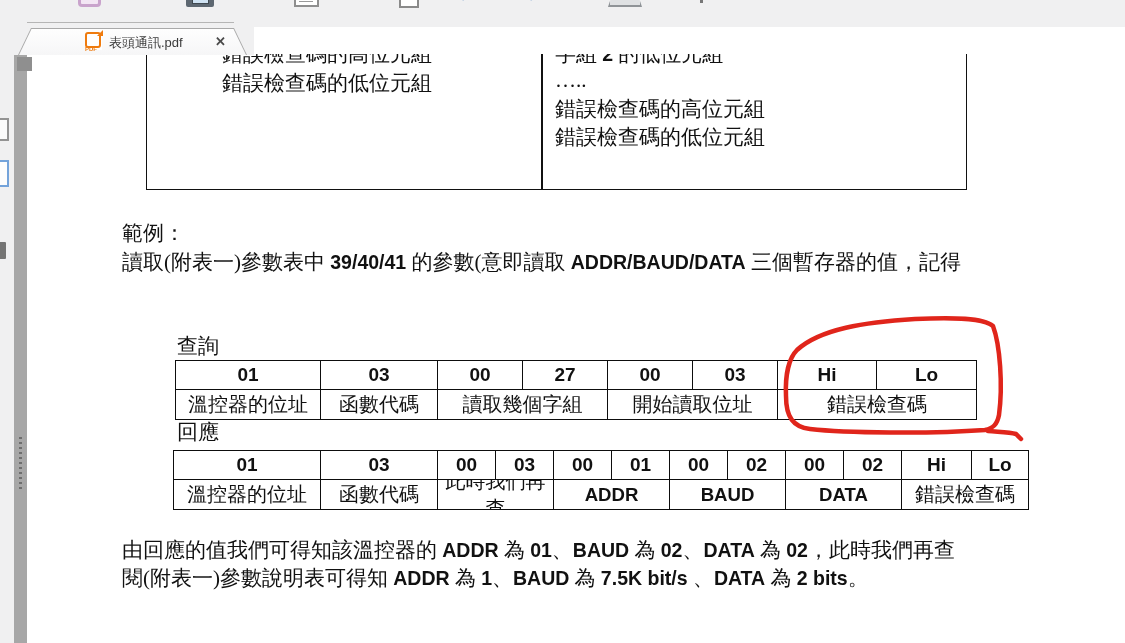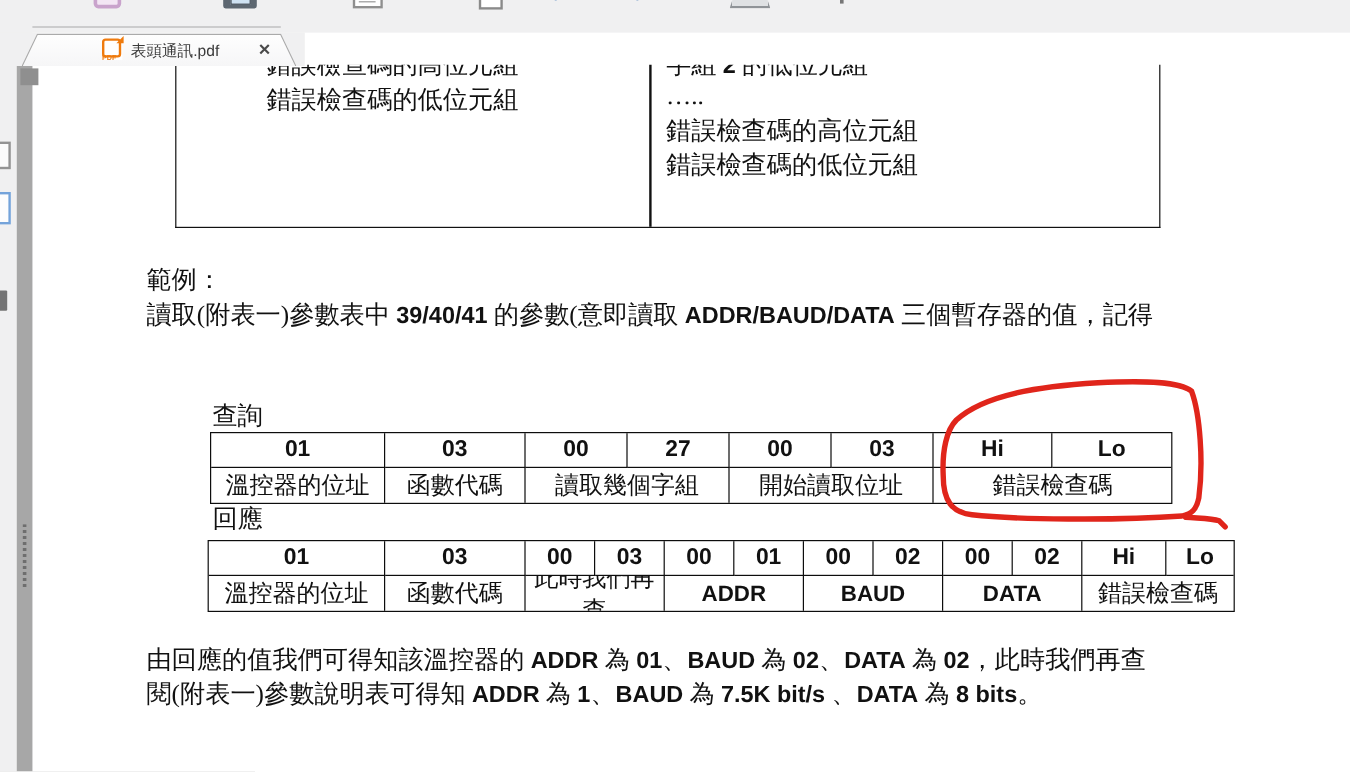--- a/index.html
+++ b/index.html
@@ -123,21 +123,21 @@
       <div class="cell r2" style="grid-column:span 2;">
           <span class="lat">BAUD</span>
         </div>
       <div class="cell r2" style="grid-column:span 2;">
           <span class="lat">DATA</span>
         </div>
       <div class="cell r2 lastcol" style="grid-column:span 2;">錯誤檢查碼</div>
     </div>
 
     <div class="doc-line" style="left:95px;top:484px;">由回應的值我們可得知該溫控器的 <span class="lat">ADDR</span> 為 <span class="lat">01</span>、<span class="lat">BAUD</span> 為 <span class="lat">02</span>、<span class="lat">DATA</span> 為 <span class="lat">02</span>，此時我們再查</div>
-    <div class="doc-line" style="left:95px;top:512px;">閱(附表一)參數說明表可得知 <span class="lat">ADDR</span> 為 <span class="lat">1</span>、<span class="lat">BAUD</span> 為 <span class="lat">7.5K bit/s</span> 、<span class="lat">DATA</span> 為 <span class="lat">8 bits</span>。</div>
+    <div class="doc-line" style="left:95px;top:512px;">閱(附表一)參數說明表可得知 <span class="lat">ADDR</span> 為 <span class="lat">1</span>、<span class="lat">BAUD</span> 為 <span class="lat">7.5K bit/s</span> 、<span class="lat">DATA</span> 為 <span class="lat">2 bits</span>。</div>
 
     <svg class="redsvg" width="300" height="150" viewBox="0 0 300 150">
       <path d="M 47,45 C 70,24 115,17 165,14 C 205,12 233,13 243,21 C 250,40 253,80 249,110
                C 247,120 243,123 235,125 C 180,129 95,128 60,124 C 43,122 36,112 36,91
                C 35,70 39,53 47,45 Z" fill="none" stroke-width="4.5" stroke-linecap="round" stroke-linejoin="round" stroke="#e0251b"></path>
       <path d="M 238,126 C 250,127 260,127 266,129 L 271,134" fill="none" stroke-width="4.5" stroke-linecap="round" stroke="#e0251b"></path>
     </svg>
   </div>
 
   <div class="toolbar">

